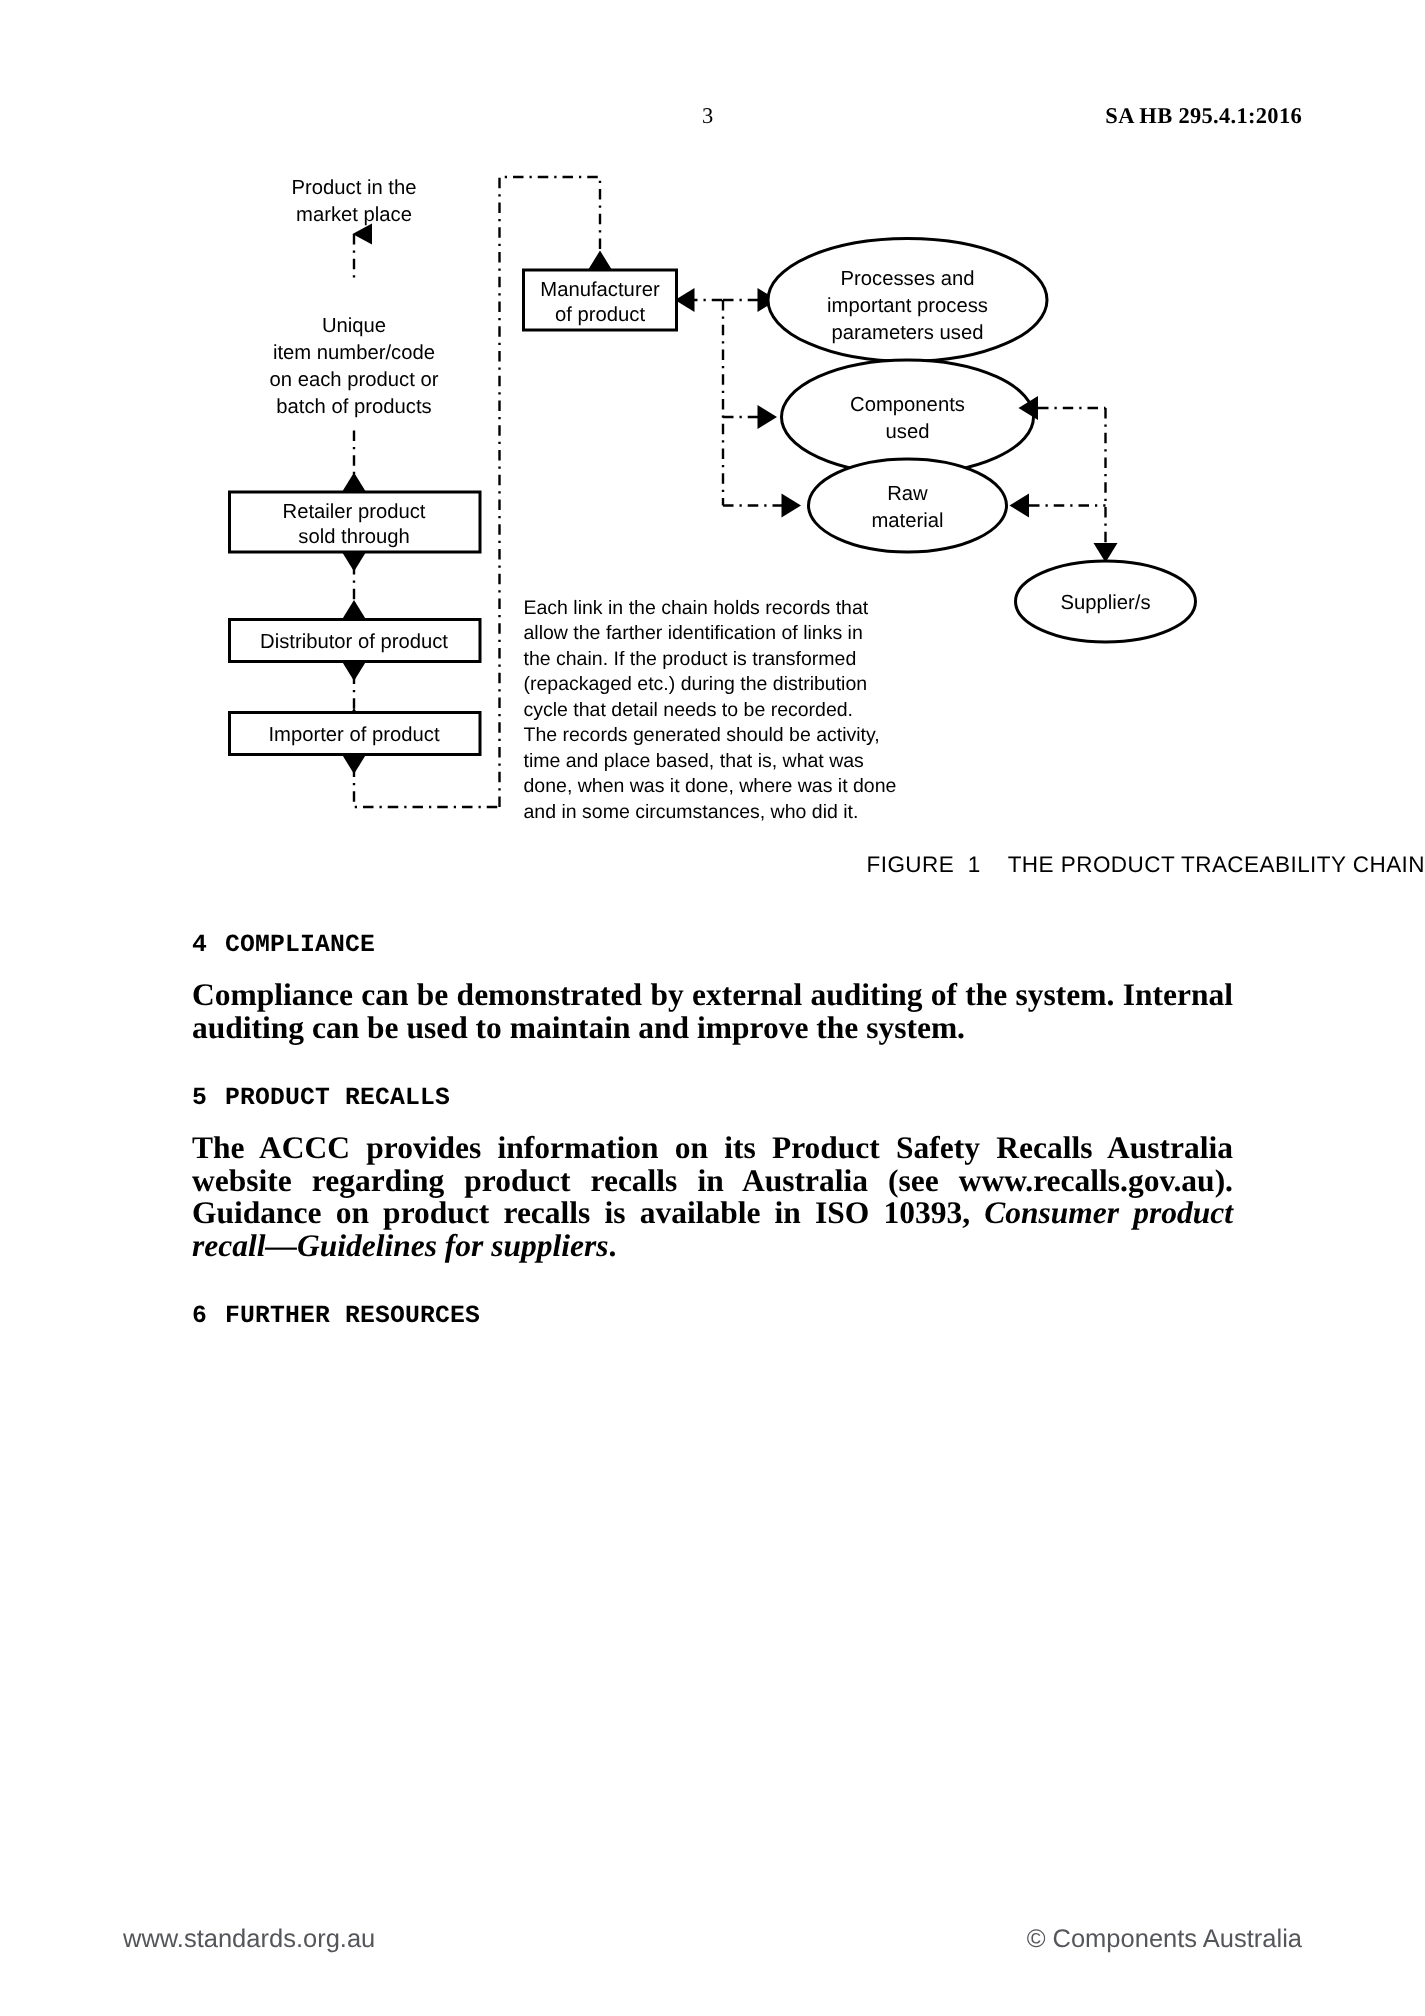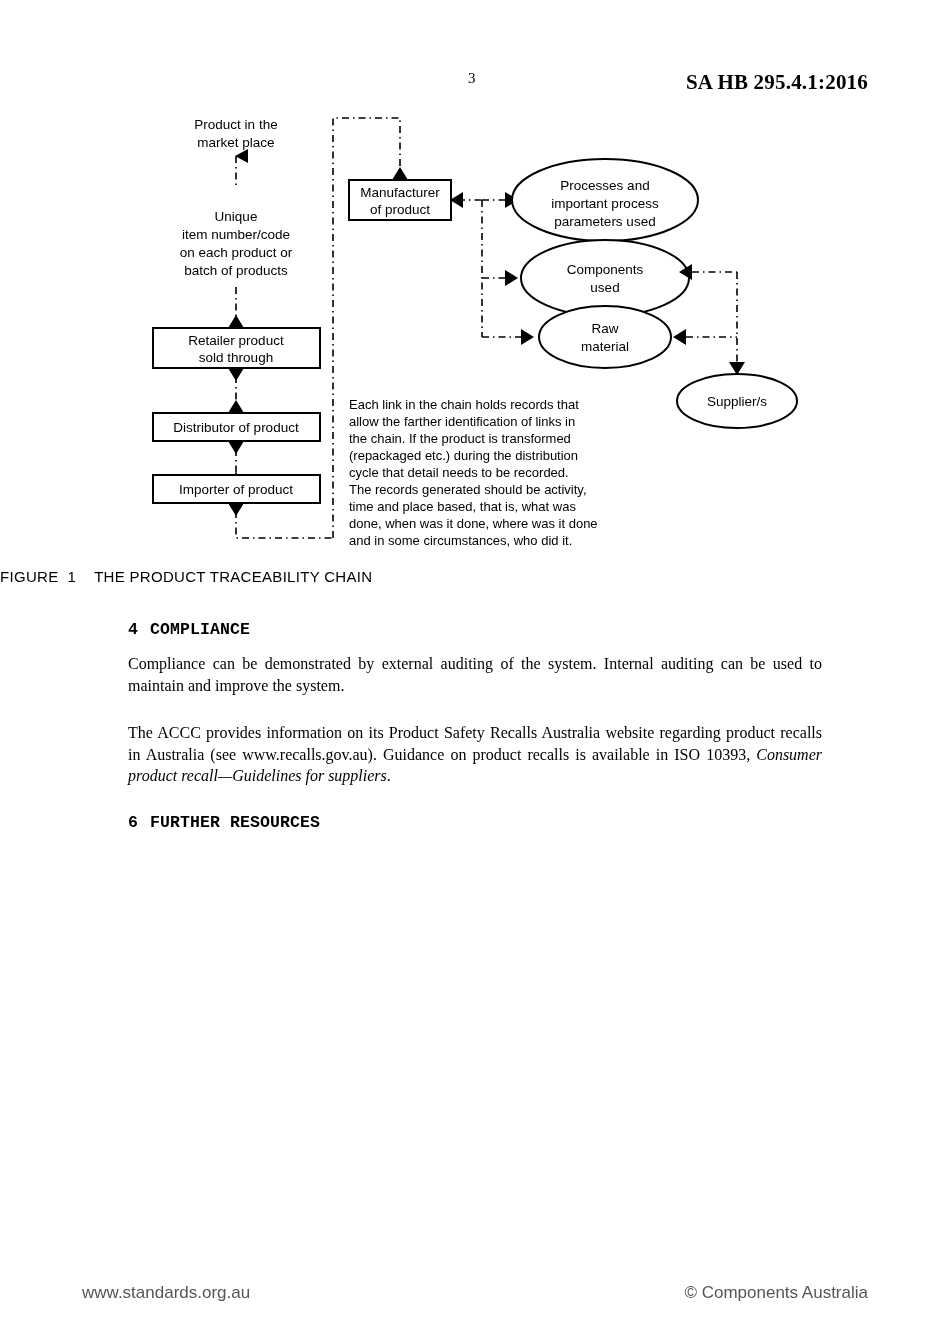--- a/index.html
+++ b/index.html
@@ -32,21 +32,21 @@
     position: absolute;
     left: 340px;
     top: 0;
     font-size: 15px;
     font-family: "Liberation Serif", serif;
   }
   .runhead .docid {
     position: absolute;
     right: 0;
     top: 0;
-    font-size: 21px;
+    font-size: 15px;
     font-weight: bold;
     font-family: "Liberation Serif", serif;
     letter-spacing: 0.2px;
   }
 
   
   .figure-wrap {
     position: absolute;
     left: 0;
     top: 104px;
@@ -63,21 +63,21 @@
     fill: #000;
   }
   .dgm-label { font-size: 13.5px; }
   .dgm-note  { font-size: 13px; }
 
   .figcaption {
     position: absolute;
     top: 568px;
     left: 0;
     width: 950px;
-    text-align: left;
+    text-align: right;
     font-family: "Liberation Sans", sans-serif;
     font-size: 15px;
     letter-spacing: 0.3px;
   }
   .figcaption .gap { display: inline-block; width: 9px; }
 
   
   .content {
     position: absolute;
     left: 128px;
@@ -87,24 +87,25 @@
   h2.section {
     font-family: Liberation Mono, monospace;
     font-size: 16.5px;
     font-weight: bold;
     margin: 0 0 14px 0;
     letter-spacing: 0.1px;
   }
   h2.section .num { display: inline-block; width: 22px; }
   p.para {
     font-family: "Liberation Serif", serif;
-    font-size: 16px;
+    font-size: 21px;
     line-height: 21.5px;
     text-align: justify;
     margin: 12px 0 26px 0;
+    font-weight: bold;
   }
   .it { font-style: italic; }
 
   
   .footer {
     position: absolute;
     left: 82px;
     right: 82px;
     top: 1283px;
     height: 18px;
@@ -254,20 +255,23 @@
     <span>FIGURE</span><span class="gap"></span><span>1</span><span class="gap"></span><span class="gap"></span><span>THE PRODUCT TRACEABILITY CHAIN</span>
   </div>
 
   <div class="content">
 
     <h2 class="section">
       <span class="num">4</span><span>COMPLIANCE</span>
     </h2>
     <p class="para">Compliance can be demonstrated by external auditing of the system. Internal auditing can be used to maintain and improve the system.</p>
 
+    <h2 class="section">
+      <span class="num">5</span><span>PRODUCT RECALLS</span>
+    </h2>
     <p class="para"><span>The ACCC provides information on its Product Safety Recalls Australia website regarding product recalls in Australia (see www.recalls.gov.au). Guidance on product recalls is available in ISO 10393, </span><span class="it">Consumer product recall—Guidelines for suppliers</span><span>.</span></p>
 
     <h2 class="section">
       <span class="num">6</span><span>FURTHER RESOURCES</span>
     </h2>
   </div>
 
   <div class="footer">
     <span class="left">www.standards.org.au</span>
     <span class="right">© Components Australia</span>

